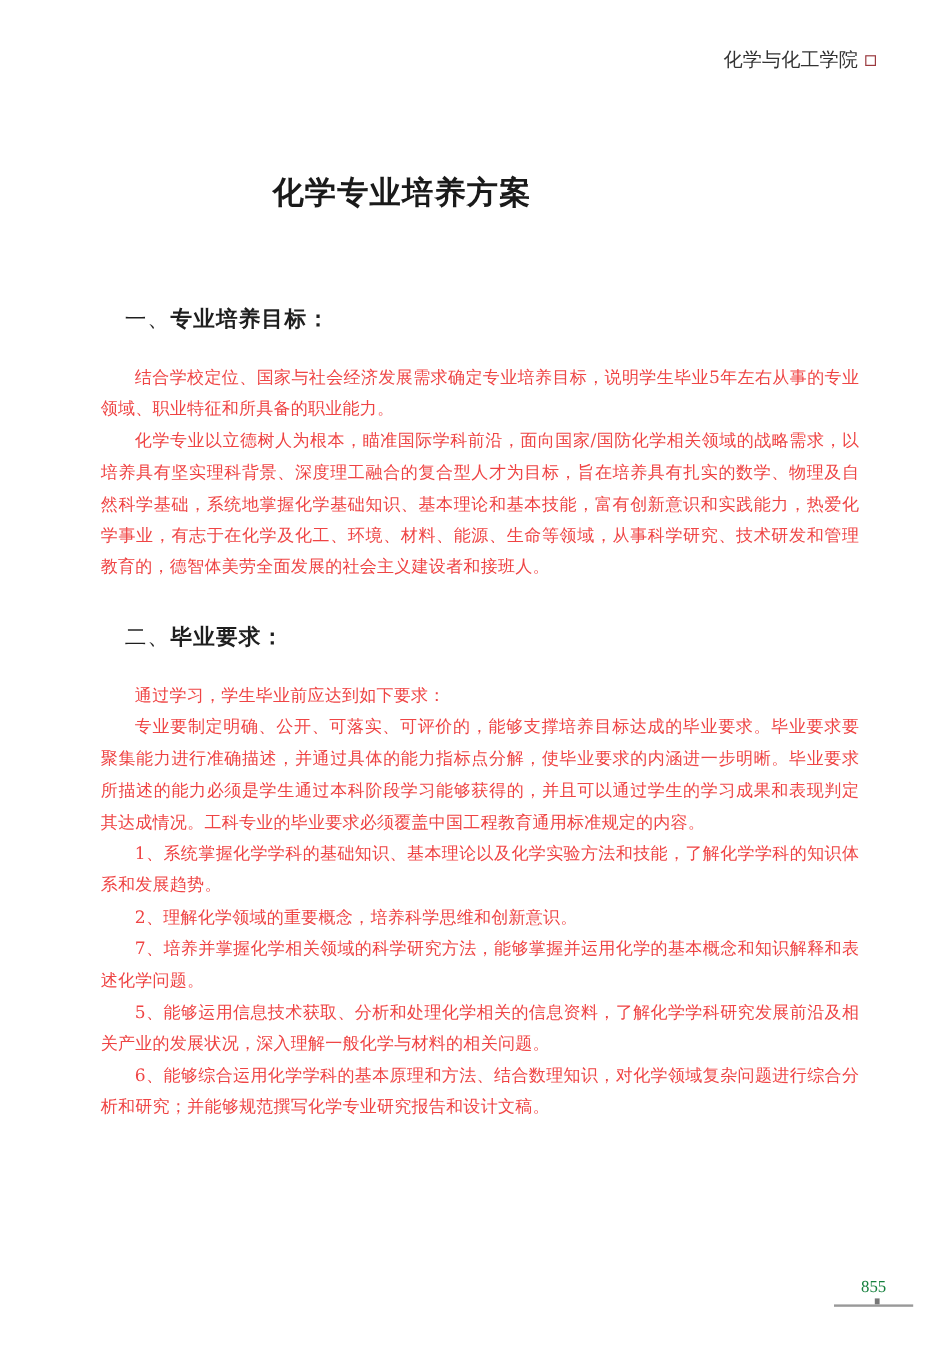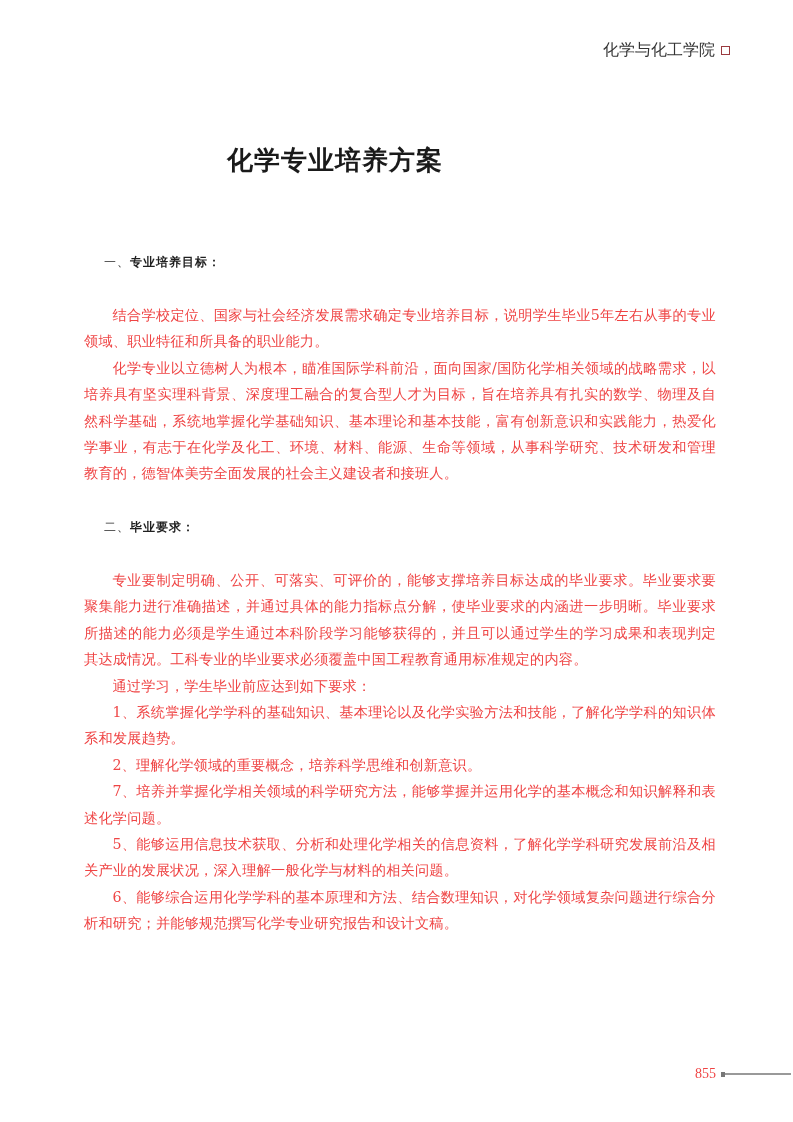--- a/index.html
+++ b/index.html
@@ -46,21 +46,21 @@
       margin: 0;
     }
     .content {
       position: absolute;
       left: 84px;
       width: 632px;
     }
     .section-heading {
       position: absolute;
       left: 104px;
-      font-size: 12px;
+      font-size: 18px;
       font-weight: bold;
       color: #1f1f1f;
       margin: 0;
       letter-spacing: 1px;
       font-family: Liberation Mono, monospace;
     }
     .section-heading .num {
       font-weight: normal;
     }
     p.para {
@@ -73,21 +73,22 @@
       letter-spacing: 0.2px;
     }
     .footer {
       position: absolute;
       top: 1066px;
       left: 695px;
       display: flex;
       align-items: center;
       font-family: "Liberation Serif", "DejaVu Serif", serif;
       font-size: 14px;
-      color: #ef4444;
+      color: #15803d;
+      flex-direction: column;
     }
     .footer-marker {
       width: 4px;
       height: 5px;
       background: #777777;
       margin-left: 5px;
     }
     .footer-line {
       width: 66px;
       height: 1.5px;
@@ -111,22 +112,22 @@
 <div class="content" style="top:302px;">
   <p class="para">结合学校定位、国家与社会经济发展需求确定专业培养目标，说明学生毕业5年左右从事的专业领域、职业特征和所具备的职业能力。</p>
   <p class="para">化学专业以立德树人为根本，瞄准国际学科前沿，面向国家/国防化学相关领域的战略需求，以培养具有坚实理科背景、深度理工融合的复合型人才为目标，旨在培养具有扎实的数学、物理及自然科学基础，系统地掌握化学基础知识、基本理论和基本技能，富有创新意识和实践能力，热爱化学事业，有志于在化学及化工、环境、材料、能源、生命等领域，从事科学研究、技术研发和管理教育的，德智体美劳全面发展的社会主义建设者和接班人。</p>
 </div>
 
 <h2 class="section-heading" style="top:519px;">
   <span class="num">二、</span><span>毕业要求：</span>
 </h2>
 
 <div class="content" style="top:567px;">
+  <p class="para">通过学习，学生毕业前应达到如下要求：</p>
   <p class="para">专业要制定明确、公开、可落实、可评价的，能够支撑培养目标达成的毕业要求。毕业要求要聚集能力进行准确描述，并通过具体的能力指标点分解，使毕业要求的内涵进一步明晰。毕业要求所描述的能力必须是学生通过本科阶段学习能够获得的，并且可以通过学生的学习成果和表现判定其达成情况。工科专业的毕业要求必须覆盖中国工程教育通用标准规定的内容。</p>
-  <p class="para">通过学习，学生毕业前应达到如下要求：</p>
   <p class="para">1、系统掌握化学学科的基础知识、基本理论以及化学实验方法和技能，了解化学学科的知识体系和发展趋势。</p>
   <p class="para">2、理解化学领域的重要概念，培养科学思维和创新意识。</p>
   <p class="para">7、培养并掌握化学相关领域的科学研究方法，能够掌握并运用化学的基本概念和知识解释和表述化学问题。</p>
   <p class="para">5、能够运用信息技术获取、分析和处理化学相关的信息资料，了解化学学科研究发展前沿及相关产业的发展状况，深入理解一般化学与材料的相关问题。</p>
   <p class="para">6、能够综合运用化学学科的基本原理和方法、结合数理知识，对化学领域复杂问题进行综合分析和研究；并能够规范撰写化学专业研究报告和设计文稿。</p>
 </div>
 
 <div class="footer">
   <span>855</span>
   <span class="footer-marker"></span>

